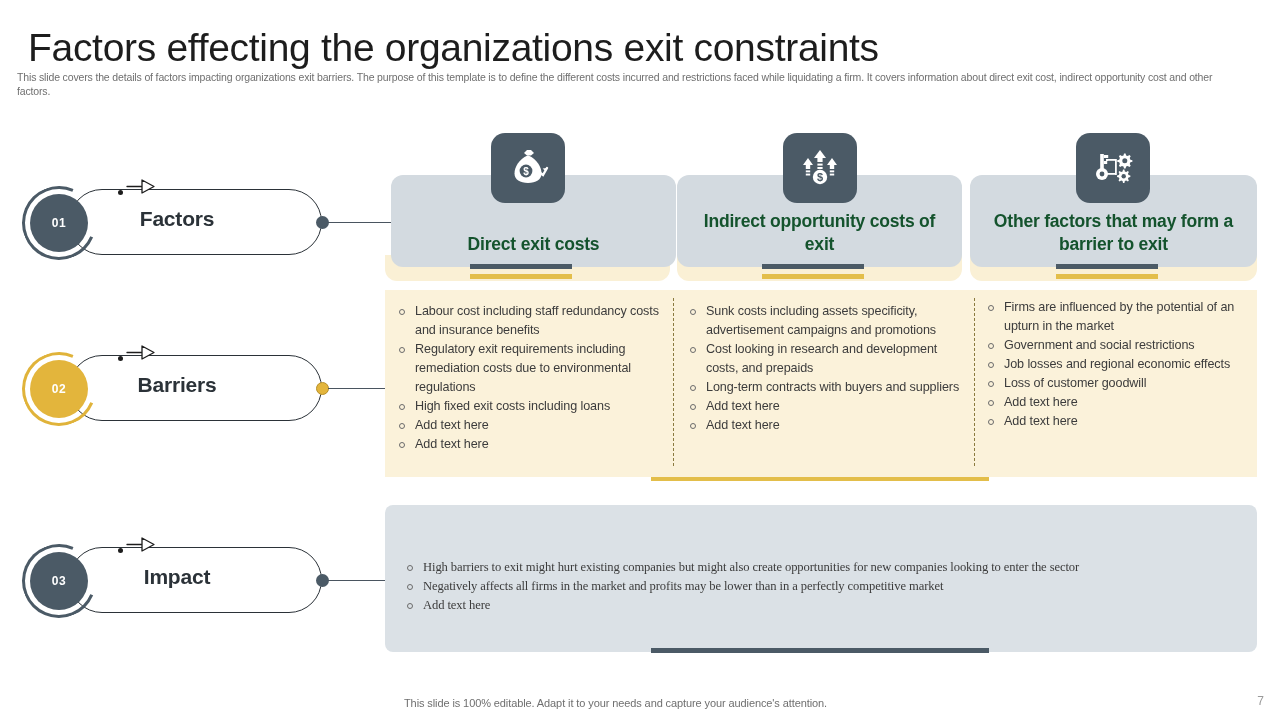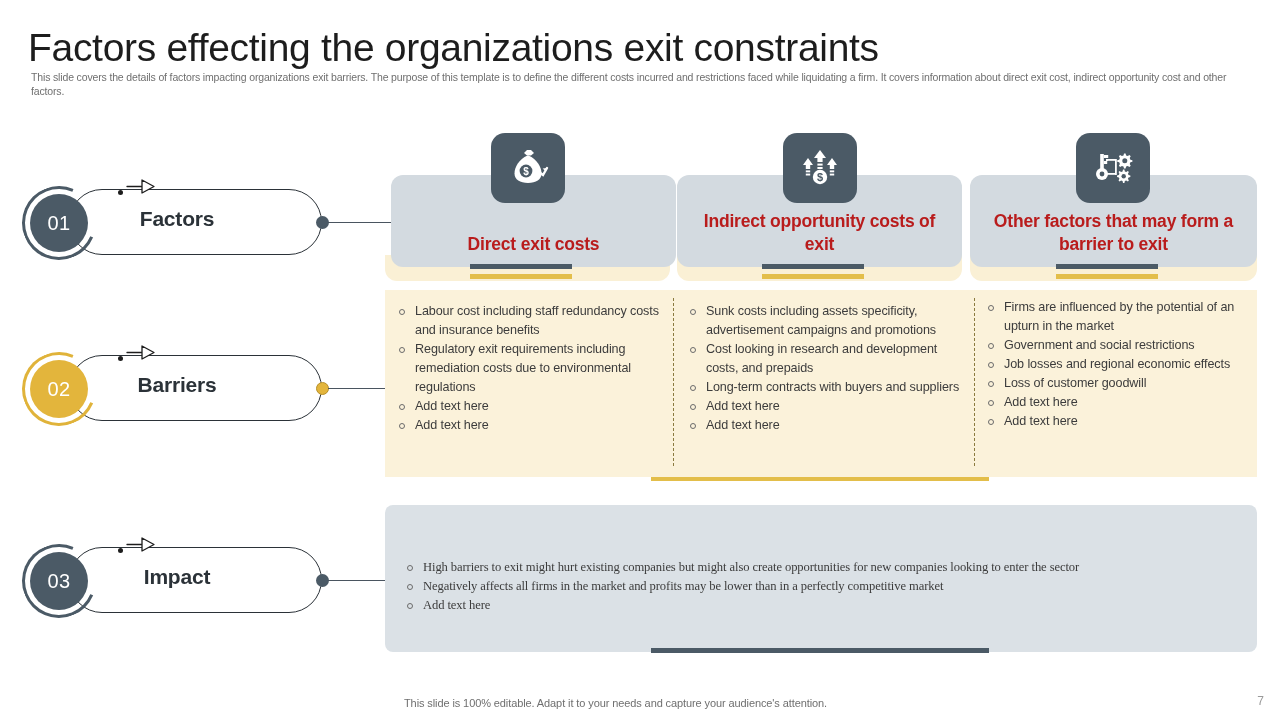--- a/index.html
+++ b/index.html
@@ -23,21 +23,21 @@
     top: 25px;
     font-size: 39px;
     font-weight: 400;
     letter-spacing: -0.3px;
     color: #1d1d1d;
     line-height: 46px;
     white-space: nowrap;
   }
   #slide-subtitle {
     position: absolute;
-    left: 31px;
+    left: 17px;
     top: 70px;
     width: 1205px;
     font-size: 10.5px;
     line-height: 14px;
     color: #6f6f6f;
     letter-spacing: -0.15px;
   }
 
   
   .step {
@@ -88,22 +88,22 @@
     left: 8px;
     top: 8px;
     width: 58px;
     height: 58px;
     border-radius: 50%;
     background: #4b5a66;
     color: #ffffff;
     display: flex;
     align-items: center;
     justify-content: center;
-    font-size: 20px;
-    font-weight: normal;
+    font-size: 12px;
+    font-weight: bold;
     letter-spacing: 0.5px;
   }
   .step.accent .step-ring { border-color: #e0b33a; border-right-color: transparent; }
   .step.accent .step-circle { background: #e3b53c; }
 
   
   .step-arrow {
     position: absolute;
     left: 104px;
     top: -8px;
@@ -147,21 +147,21 @@
     border-radius: 12px;
   }
   .col-head-text {
     position: absolute;
     left: 10px;
     right: 10px;
     bottom: 11px;
     text-align: center;
     font-size: 17.5px;
     font-weight: bold;
-    color: #b91c1c;
+    color: #14532d;
     line-height: 23px;
     letter-spacing: -0.2px;
   }
   .col-icon {
     position: absolute;
     top: 133px;
     width: 74px;
     height: 70px;
     border-radius: 14px;
     background: #4b5a66;
@@ -423,20 +423,21 @@
   </svg>
 </div>
 <div class="bar-dark" style="left:1056px; width:102px;"></div>
 <div class="bar-gold" style="left:1056px; width:102px;"></div>
 
 <div id="bullets-band">
   <div class="bullet-col" style="left:12px; width:265px;">
     <ul class="bullet-list">
       <li>Labour cost including staff redundancy costs and insurance benefits</li>
       <li>Regulatory exit requirements including remediation costs due to environmental regulations</li>
+      <li>High fixed exit costs including loans</li>
       <li>Add text here</li>
       <li>Add text here</li>
     </ul>
   </div>
 
   <div class="col-divider" style="left:288px;"></div>
 
   <div class="bullet-col" style="left:303px; width:275px;">
     <ul class="bullet-list">
       <li>Sunk costs including assets specificity, advertisement campaigns and promotions</li>

